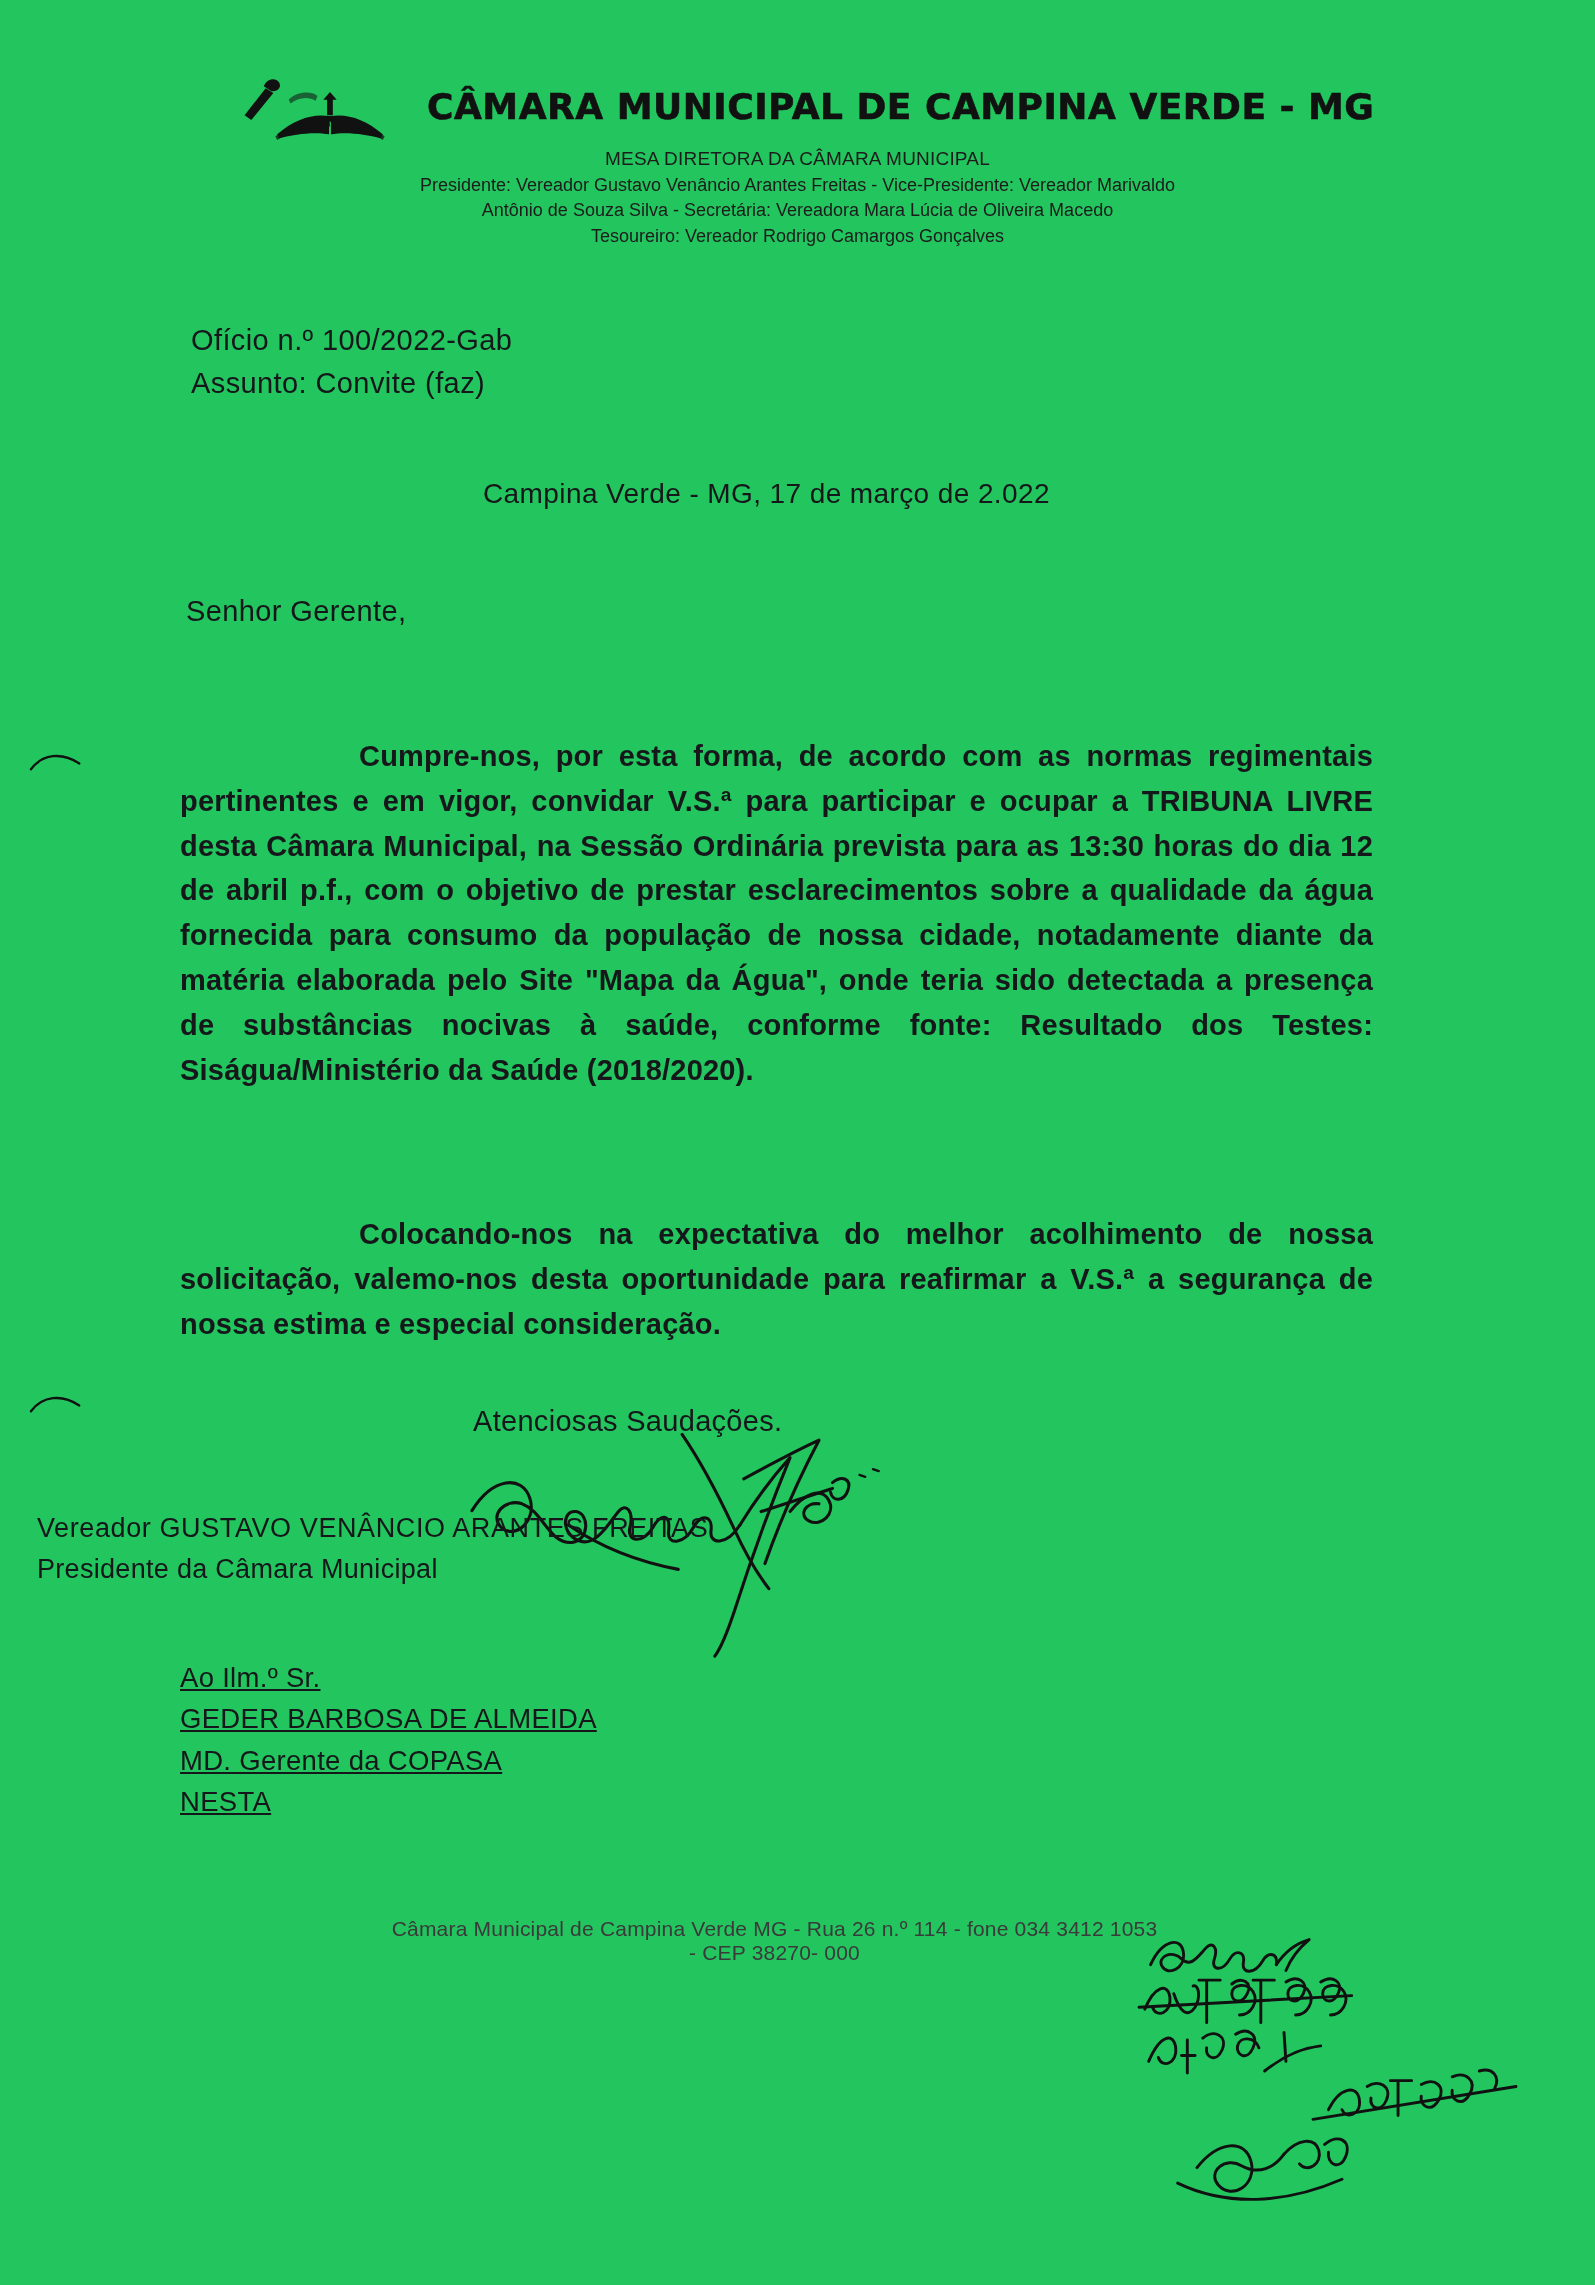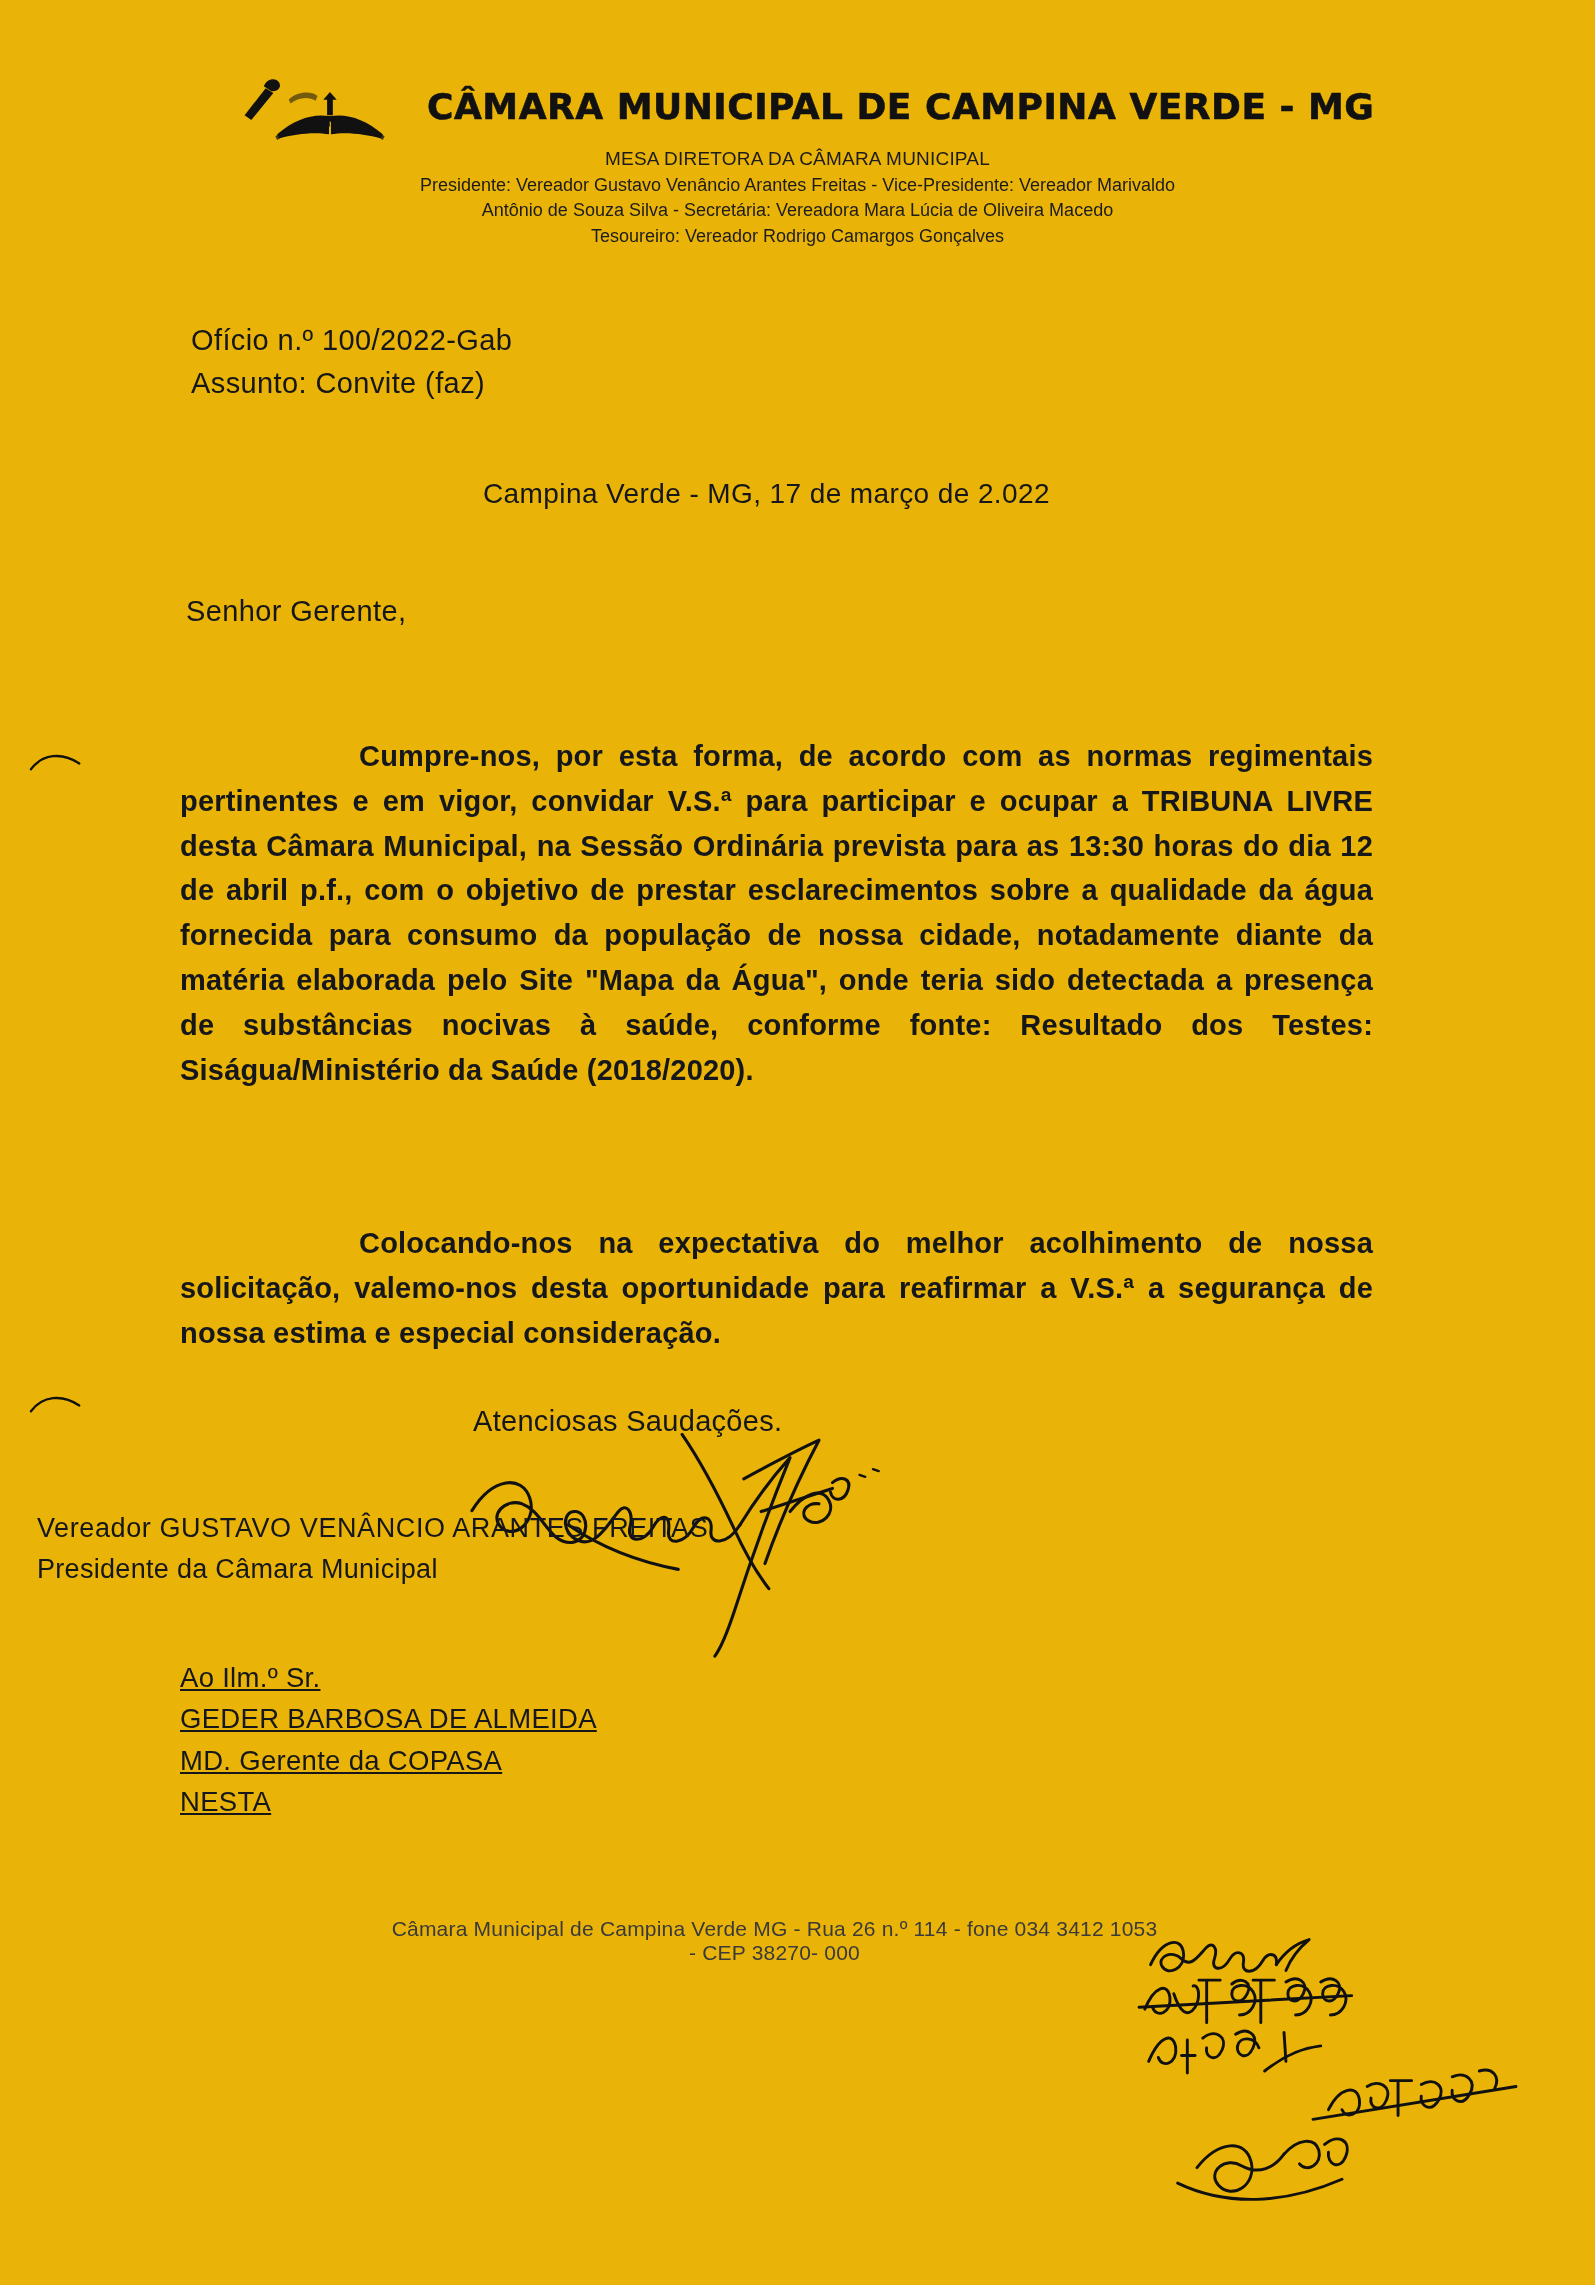--- a/index.html
+++ b/index.html
@@ -8,21 +8,21 @@
     background: #ffffff;
   }
   body {
     font-family: "Liberation Sans", sans-serif;
     color: #1a1a1a;
   }
   .page {
     position: relative;
     width: 1595px;
     height: 2285px;
-    background: #eab308;
+    background: #22c55e;
     overflow: hidden;
   }
 
   
   .header {
     position: absolute;
     top: 71px;
     left: 0;
     width: 1595px;
     text-align: center;
@@ -99,21 +99,21 @@
     font-size: 29px;
     line-height: 1.545;
     letter-spacing: 0.2px;
     text-align: justify;
     text-justify: inter-word;
     color: #15171a;
     font-weight: bold;
   }
   .para .indent { display: inline-block; width: 179px; }
   #para1 { top: 734px; }
-  #para2 { top: 1212px; margin-top: 9px; }
+  #para2 { top: 1212px; }
 
   .atenciosas {
     position: absolute;
     left: 473px;
     top: 1405px;
     font-size: 29px;
     letter-spacing: 0.3px;
     color: #15171a;
   }
 

